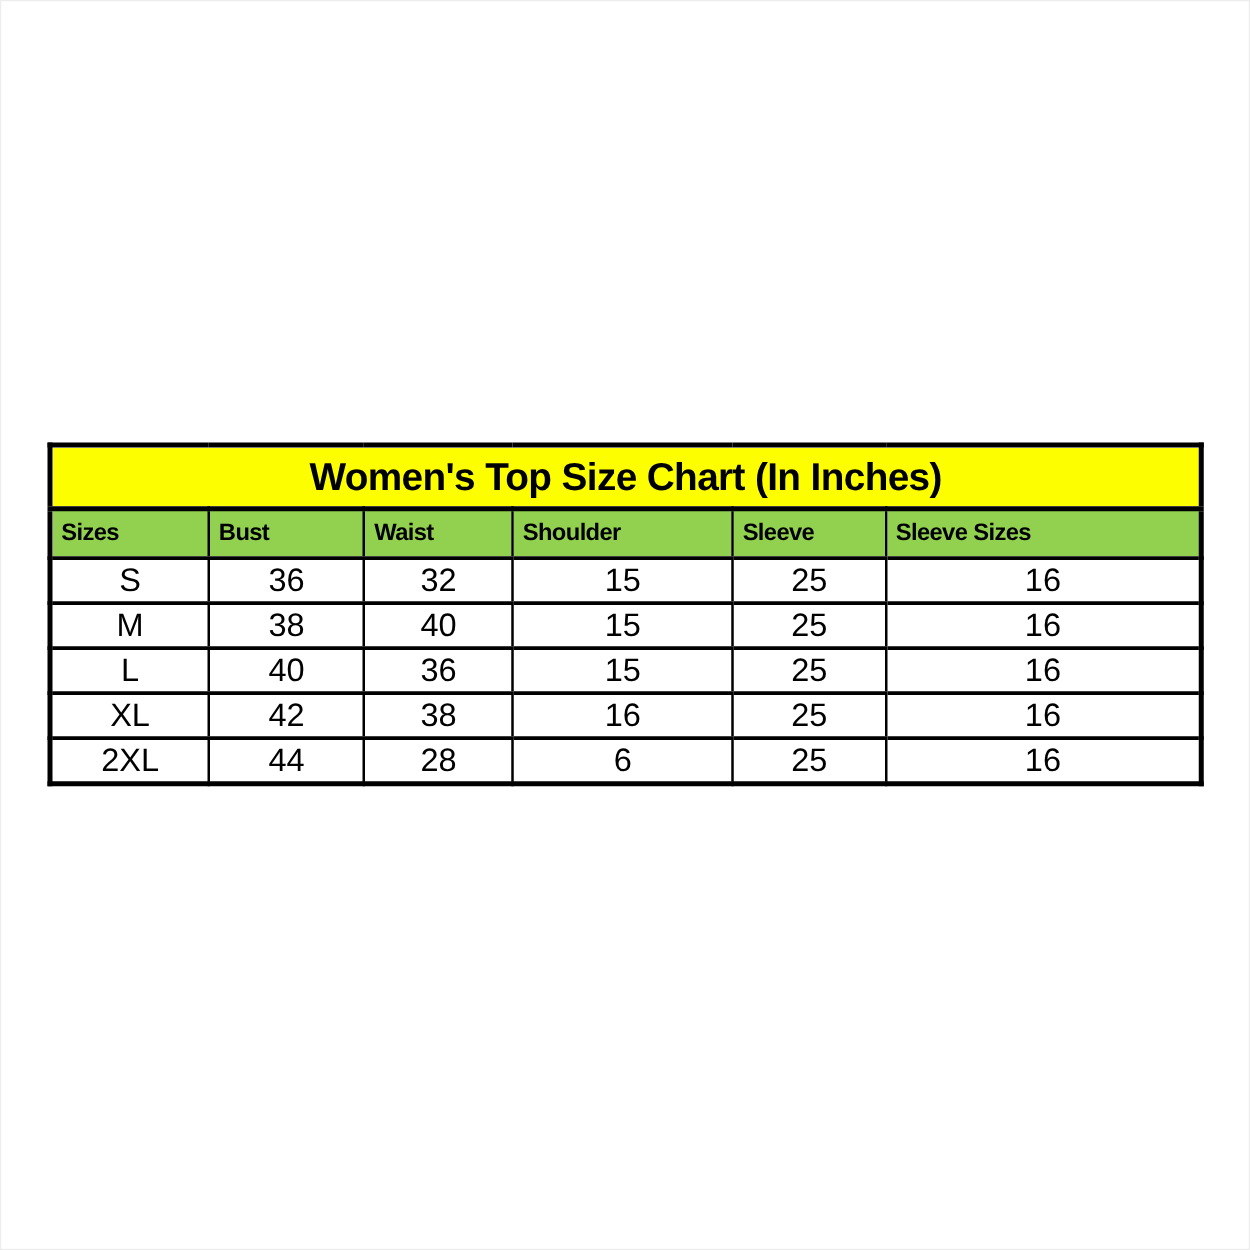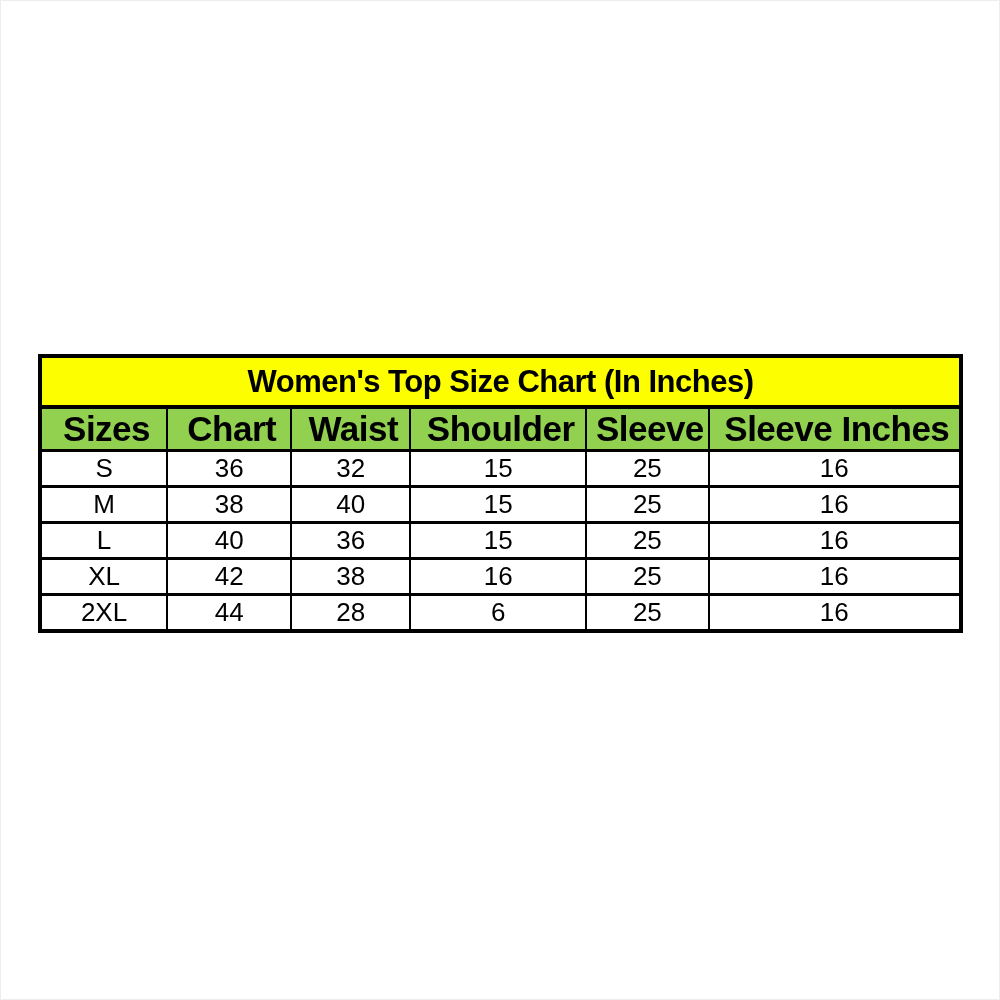--- a/index.html
+++ b/index.html
@@ -46,23 +46,23 @@
     vertical-align:middle;
     font-weight:bold;
     font-size:31px;
     letter-spacing:-0.5px;
     border-bottom:4px solid var(--border-color);
   }
   th.col-header{
     background:var(--header-bg);
     height:39px;
     font-weight:bold;
-    font-size:35px;
+    font-size:19px;
     letter-spacing:-0.5px;
-    text-align:center;
+    text-align:left;
     vertical-align:middle;
     padding:0 2px 0 7px;
     border:2px solid var(--border-color);
     border-top-width:3px;
     border-bottom-width:3px;
   }
   td.data-cell{
     background:var(--row-bg);
     height:34px;
     font-size:26px;
@@ -86,25 +86,25 @@
           <col style="width: 19.1%;">
           <col style="width: 13.3%;">
           <col style="width: 27.4%;">
         </colgroup>
       <tbody>
         <tr>
           <td class="title-cell" colspan="6">Women's Top Size Chart (In Inches)</td>
         </tr>
         <tr id="header-row">
             <th class="col-header">Sizes</th>
-            <th class="col-header">Chart</th>
+            <th class="col-header">Bust</th>
             <th class="col-header">Waist</th>
             <th class="col-header">Shoulder</th>
             <th class="col-header">Sleeve</th>
-            <th class="col-header">Sleeve Inches</th>
+            <th class="col-header">Sleeve Sizes</th>
           </tr>
       </tbody>
       <tbody id="data-body">
           <tr>
             <td class="data-cell">S</td>
             <td class="data-cell">36</td>
             <td class="data-cell">32</td>
             <td class="data-cell">15</td>
             <td class="data-cell">25</td>
             <td class="data-cell">16</td>

